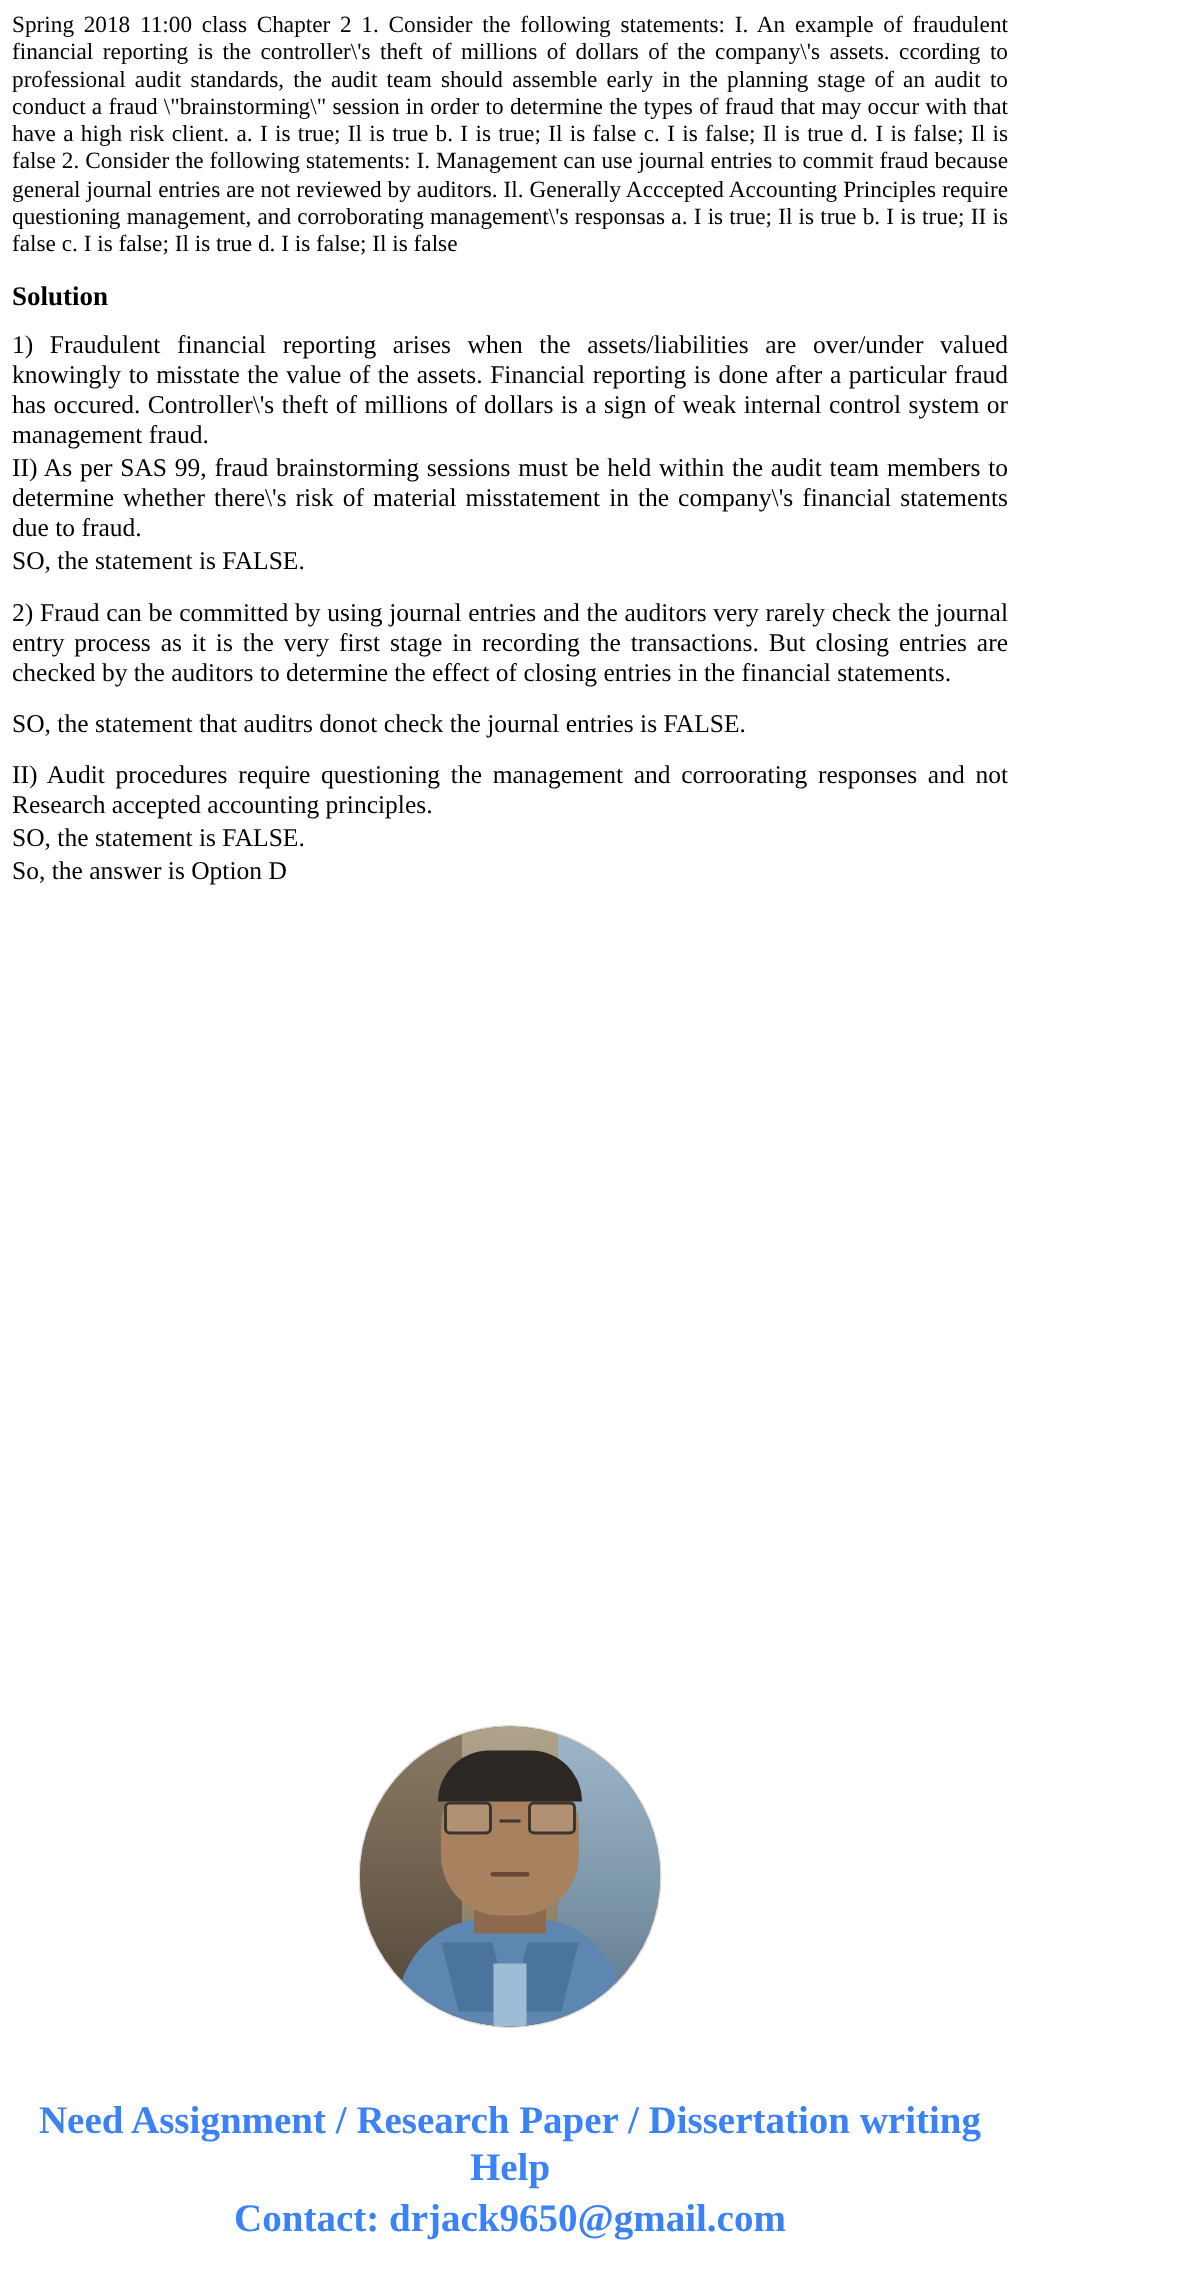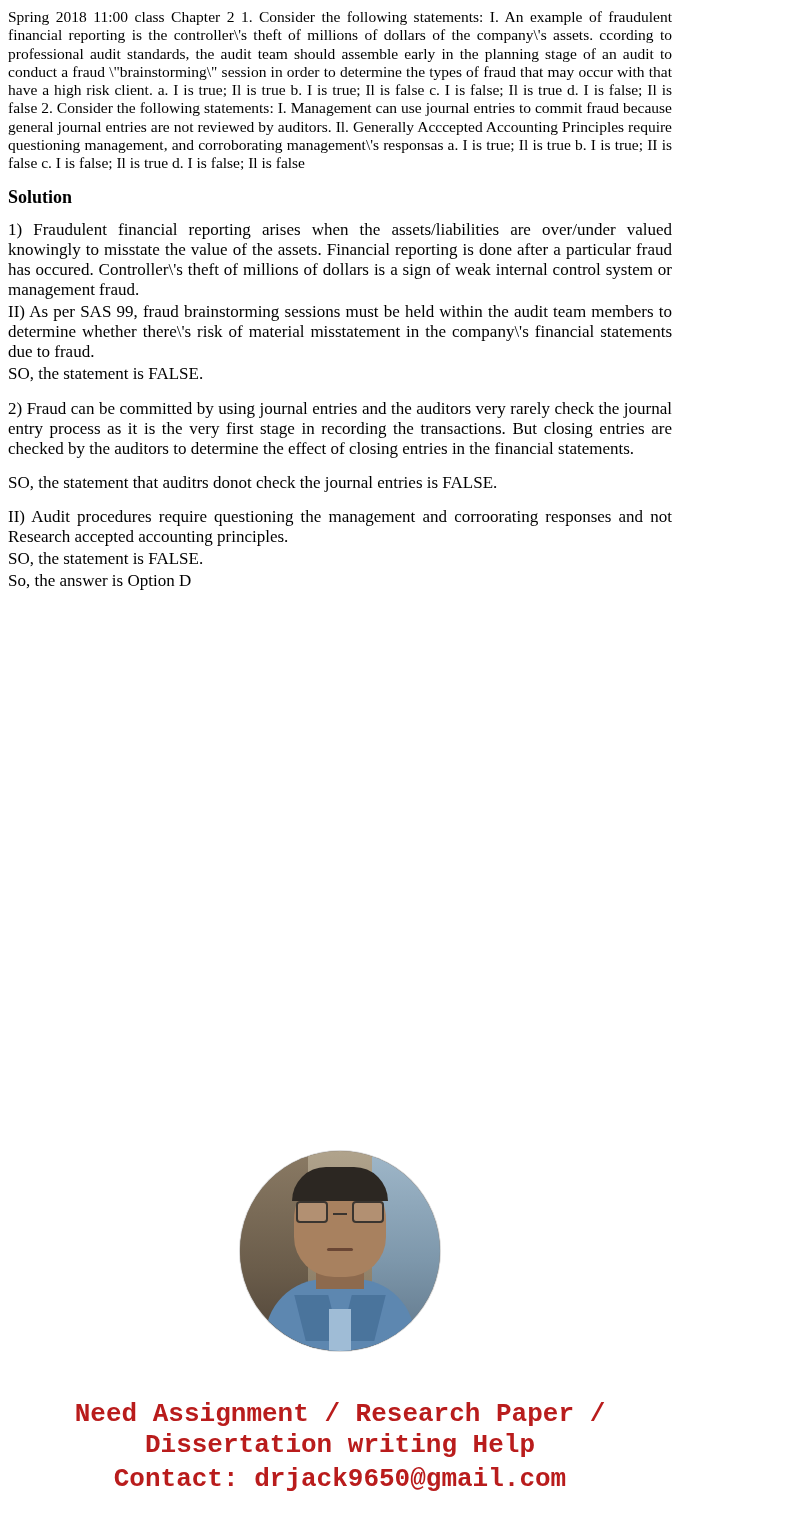--- a/index.html
+++ b/index.html
@@ -167,25 +167,25 @@
     left: 50%;
     transform: translateX(-50%);
     width: 26px;
     height: 3px;
     border-radius: 2px;
     background: #6a4634;
   }
   .footer {
     margin-top: 48px;
     text-align: center;
-    font-family: Liberation Mono, monospace;
+    font-family: Liberation Serif, serif;
     font-weight: bold;
     font-size: 26px;
     line-height: 1.18;
-    color: #b91c1c;
+    color: #3b82f6;
     padding-bottom: 20px;
   }
   .footer .line1 {
     display: block;
   }
   .footer .line2 {
     display: block;
     margin-top: 4px;
   }
 </style>

